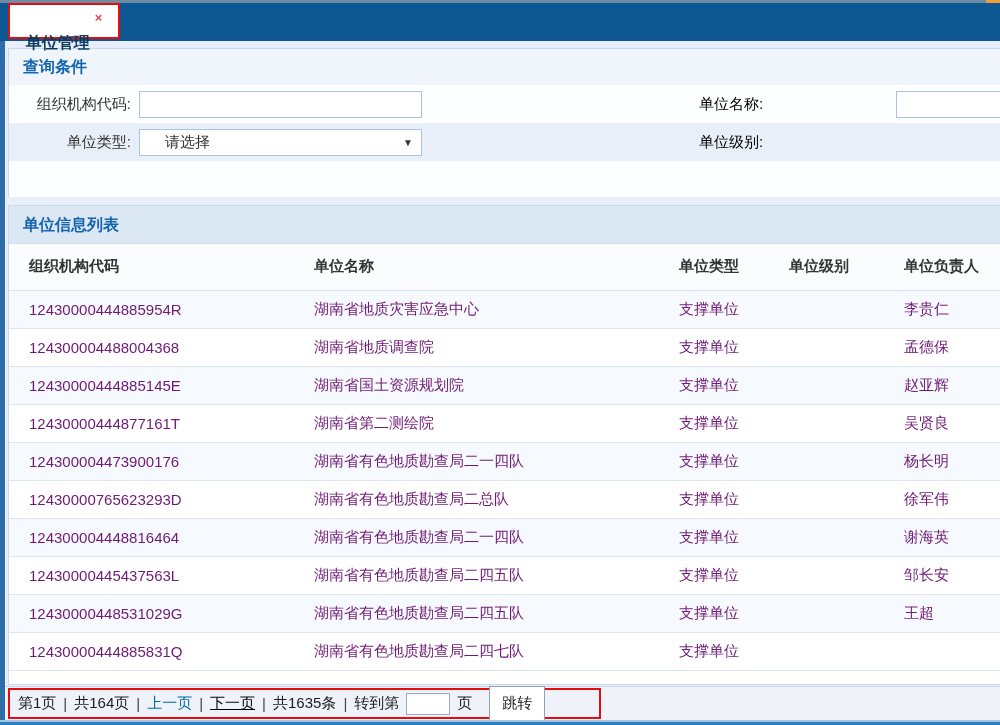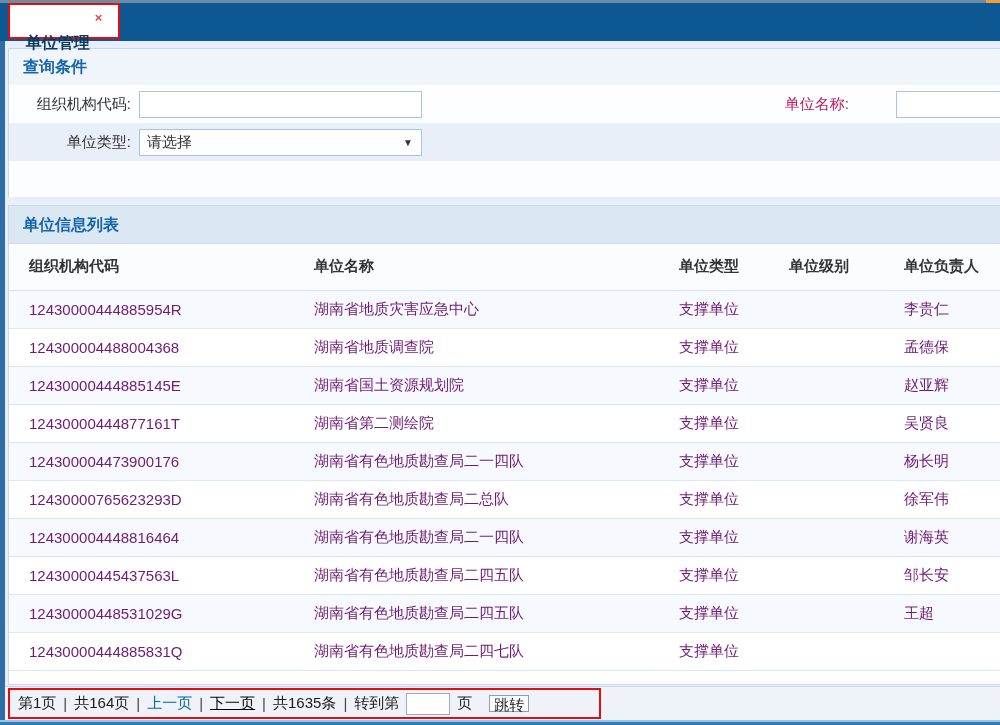--- a/index.html
+++ b/index.html
@@ -41,30 +41,30 @@
   .query-panel {
     position:absolute; left:8px; top:48px; width:1080px; height:149px;
     background:#f0f5fc; border:1px solid #c9d9ec;
   }
   .form-row { position:relative; height:38px; display:flex; align-items:center; }
   .row-a { background:#fdfeff; }
   .row-b { background:#e9eff8; }
   .row-c { background:#fbfdff; height:36px; }
   .lbl-left { width:122px; text-align:right; color:#333; }
   .ctrl-left { margin-left:8px; }
-  .lbl-right { position:absolute; left:655px; width:185px; text-align:right; color:#be185d; }
+  .lbl-right { position:absolute; left:690px; width:185px; text-align:left; color:#000000; }
   .ctrl-right { position:absolute; left:887px; }
   input.text-input {
     width:283px; height:27px; border:1px solid #a9c3e0; background:#fff;
     font-family:"Liberation Sans",sans-serif; font-size:15px; padding:0 5px;
   }
   input.text-input.wide { width:200px; }
   .select {
     width:283px; height:27px; border:1px solid #a9c3e0; background:#fff;
-    display:flex; align-items:center; padding-left:7px; position:relative; cursor:pointer;
+    display:flex; align-items:center; padding-left:25px; position:relative; cursor:pointer;
   }
   .select .sel-value { color:#333; }
   .select .arrow { position:absolute; right:8px; top:7px; font-size:10px; color:#333; }
 
   .list-panel {
     position:absolute; left:8px; top:205px; width:1080px; height:480px;
     background:#fff; border:1px solid #c9d9ec;
   }
   .list-panel .panel-title { background:#dce7f4; height:38px; line-height:38px; border-bottom:1px solid #cfdeef; }
 
@@ -101,21 +101,21 @@
   }
   .pg-text { color:#1b1b1b; white-space:nowrap; }
   .pg-sep { color:#444; }
   .pg-link { color:#000000; text-decoration:underline; cursor:pointer; white-space:nowrap; }
   .pg-plain-link { color:#0369a1; cursor:pointer; white-space:nowrap; }
   input.goto-input {
     width:44px; height:22px; border:1px solid #98aec8; background:#fff;
     font-family:"Liberation Sans",sans-serif; font-size:14px; padding:0 3px;
   }
   button.jump-btn {
-    margin-left:10px; height:17px; padding:0 4px;
+    margin-left:10px; height:36px; padding:0 12px;
     background:#fff; border:1px solid #8fa0b5; font-size:15px; color:#1b1b1b;
     font-family:"Liberation Sans",sans-serif; cursor:pointer;
   }
 </style>
 </head>
 <body>
 
 <div id="screen">
 
   <div class="topbar"></div>
@@ -139,20 +139,21 @@
       <span class="lbl-right">单位名称:</span>
       <input class="text-input wide ctrl-right" type="text" value="" style="">
     </div>
 
     <div class="form-row row-b">
       <span class="lbl-left">单位类型:</span>
       <div class="select ctrl-left">
         <span class="sel-value">请选择</span>
         <span class="arrow">▼</span>
       </div>
+      <span class="lbl-right">单位级别:</span>
 
     </div>
 
     <div class="form-row row-c"></div>
   </div>
 
   <div class="list-panel">
     <div class="panel-title">单位信息列表</div>
     <table class="unit-table">
       <colgroup>

